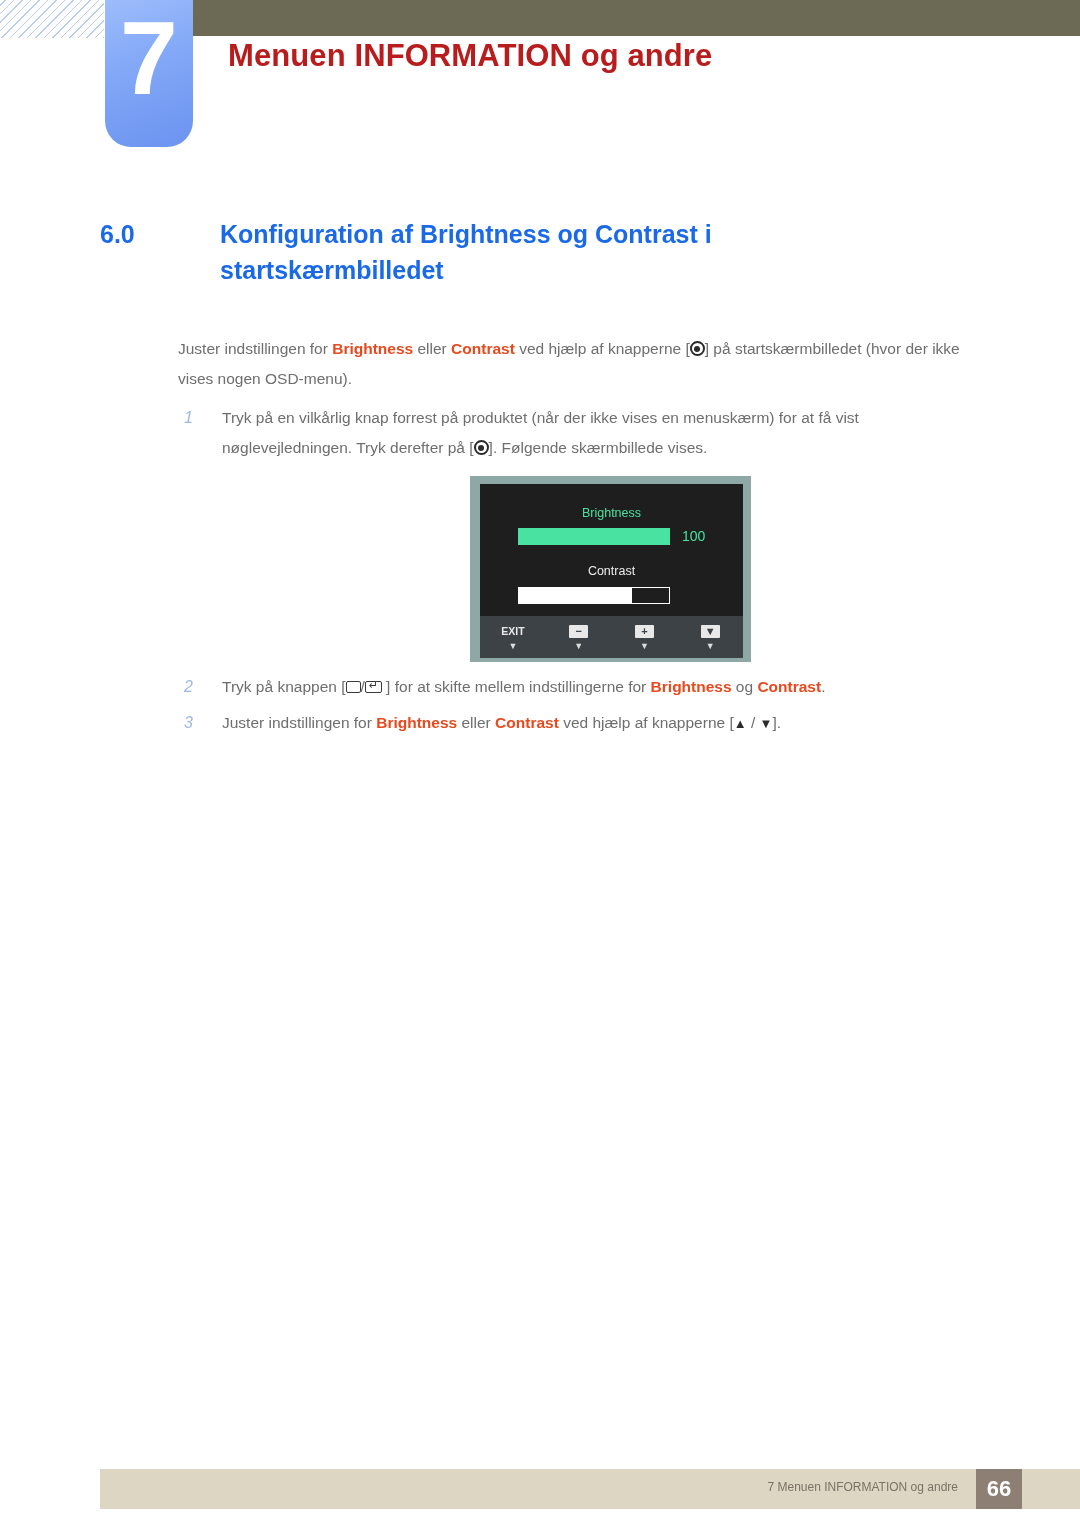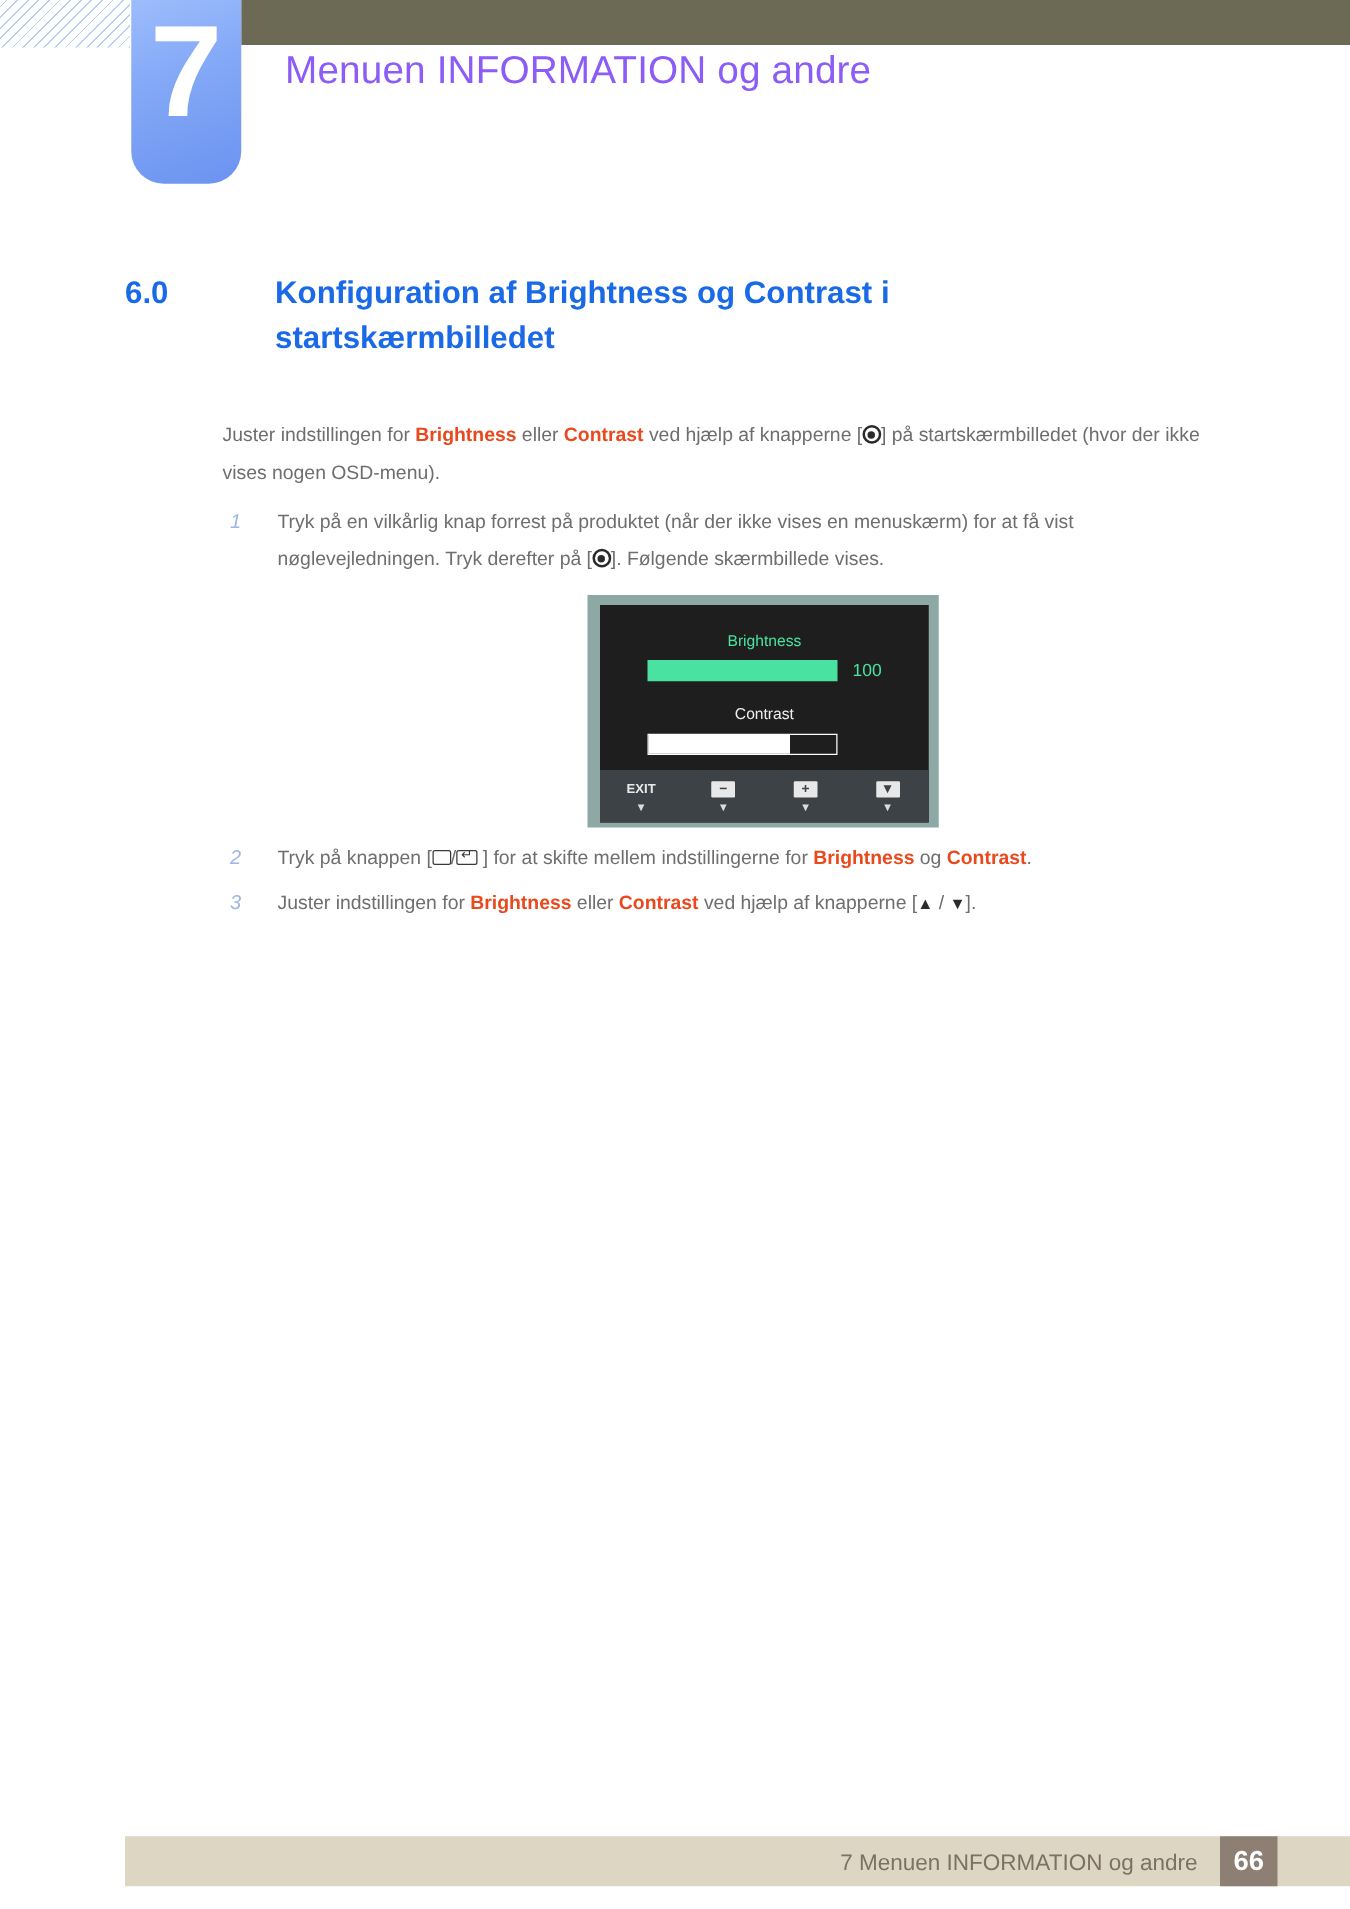--- a/index.html
+++ b/index.html
@@ -52,22 +52,22 @@
     font-weight: bold;
     color: #ffffff;
     font-family: "Liberation Sans", sans-serif;
   }
 
   
   .chapter-title {
     position: absolute;
     left: 228px; top: 38px;
     font-size: 31px;
-    font-weight: normal;
-    color: #8b5cf6;
+    font-weight: bold;
+    color: #b91c1c;
     letter-spacing: .1px;
   }
 
   
   .section-heading {
     position: absolute;
     left: 100px; top: 216px;
     width: 760px;
     color: #1a6ae8;
     font-size: 25px;
@@ -265,21 +265,21 @@
     position: absolute;
     left: 100px; bottom: 18px;
     right: 0;
     height: 40px;
     background: #ddd6c3;
   }
   .footer-text {
     position: absolute;
     right: 122px;
     top: 11px;
-    font-size: 18px;
+    font-size: 12px;
     color: #7d7164;
   }
   .footer-page {
     position: absolute;
     right: 58px;
     top: 0;
     width: 46px;
     height: 40px;
     background: #8d7f74;
     color: #ffffff;

